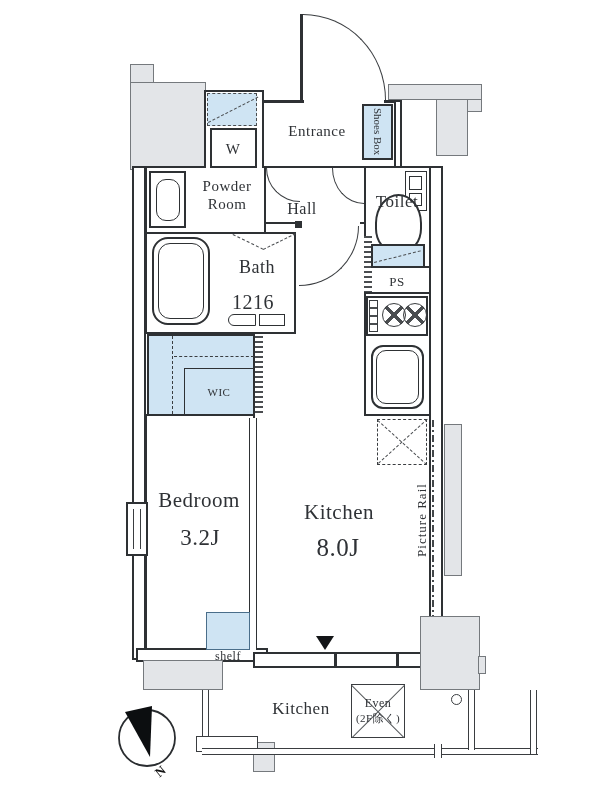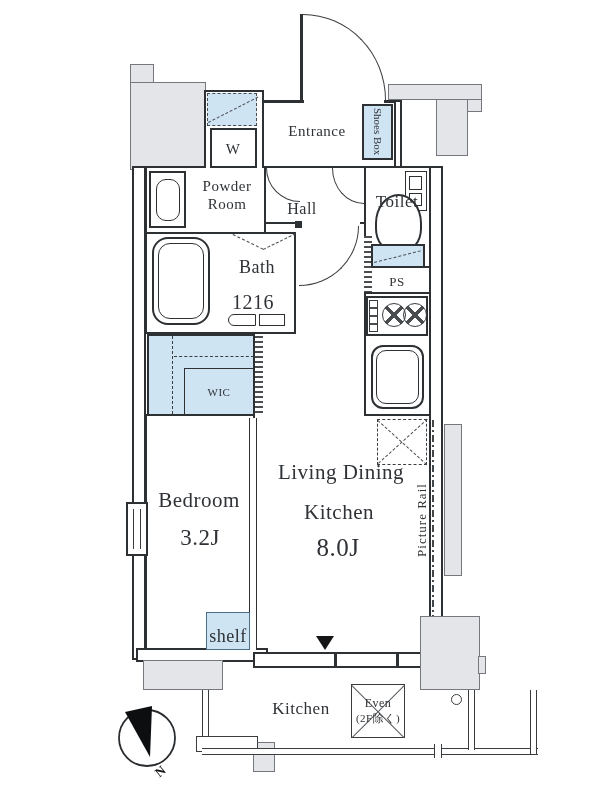--- a/index.html
+++ b/index.html
@@ -149,22 +149,21 @@
   <div class="lbl" style="left:227px;top:186px;font-size:15px;">Powder</div>
   <div class="lbl" style="left:227px;top:204px;font-size:15px;">Room</div>
   <div class="lbl" style="left:397px;top:201px;font-size:17px;">Toilet</div>
   <div class="lbl" style="left:257px;top:267px;font-size:18px;">Bath</div>
   <div class="lbl" style="left:253px;top:296px;font-size:20px;margin-top:6px;">1216</div>
   <div class="lbl" style="left:397px;top:281px;font-size:13px;">PS</div>
   <div class="lbl" style="left:219px;top:392px;font-size:11px;">WIC</div>
   <div class="lbl" style="left:233px;top:149px;font-size:15px;">W</div>
   <div class="lbl" style="left:199px;top:500px;font-size:21px;">Bedroom</div>
   <div class="lbl" style="left:200px;top:537px;font-size:23px;text-align:right;">3.2J</div>
-  <div class="lbl" style="left:341px;top:472px;font-size:21px;">Living Dining</div>
   <div class="lbl" style="left:339px;top:512px;font-size:21px;">Kitchen</div>
   <div class="lbl" style="left:338px;top:547px;font-size:25px;">8.0J</div>
   <div class="lbl rot" style="left:421px;top:520px;font-size:13px;letter-spacing:1px;">Picture Rail</div>
-  <div class="lbl" style="left:228px;top:636px;font-size:18px;">shelf</div>
+  <div class="lbl" style="left:228px;top:656px;font-size:12px;">shelf</div>
   <div class="lbl" style="left:301px;top:708px;font-size:17px;">Kitchen</div>
   <div class="lbl" style="left:378px;top:703px;font-size:12px;">Even</div>
   <div class="lbl" style="left:378px;top:718px;font-size:11px;">(2F除く)</div>
 
 </div>
 
 </body></html>

